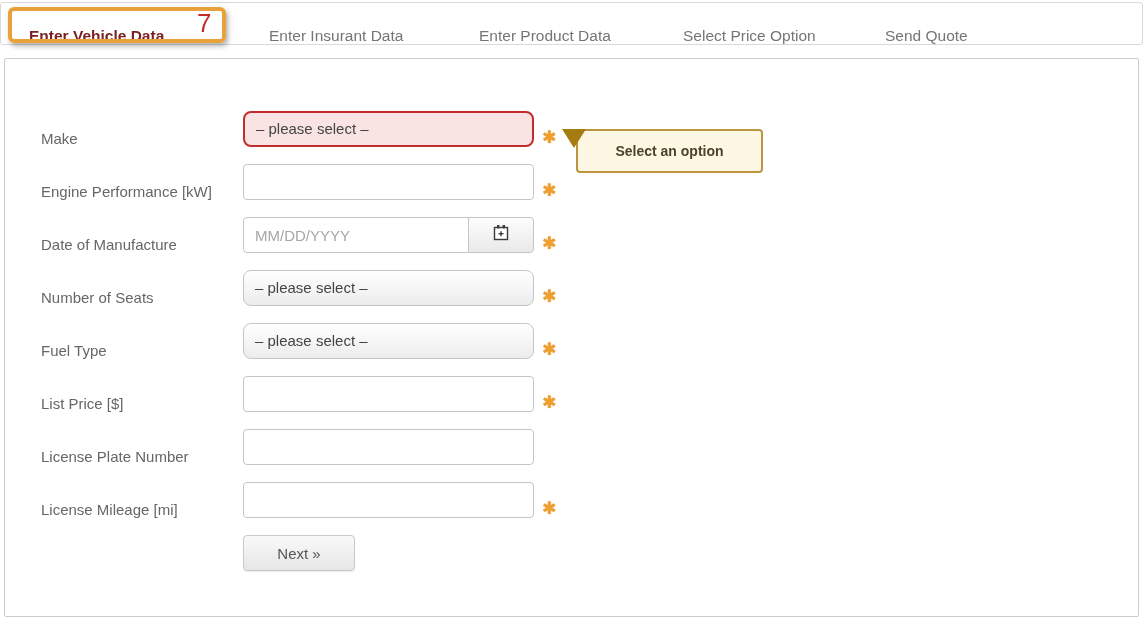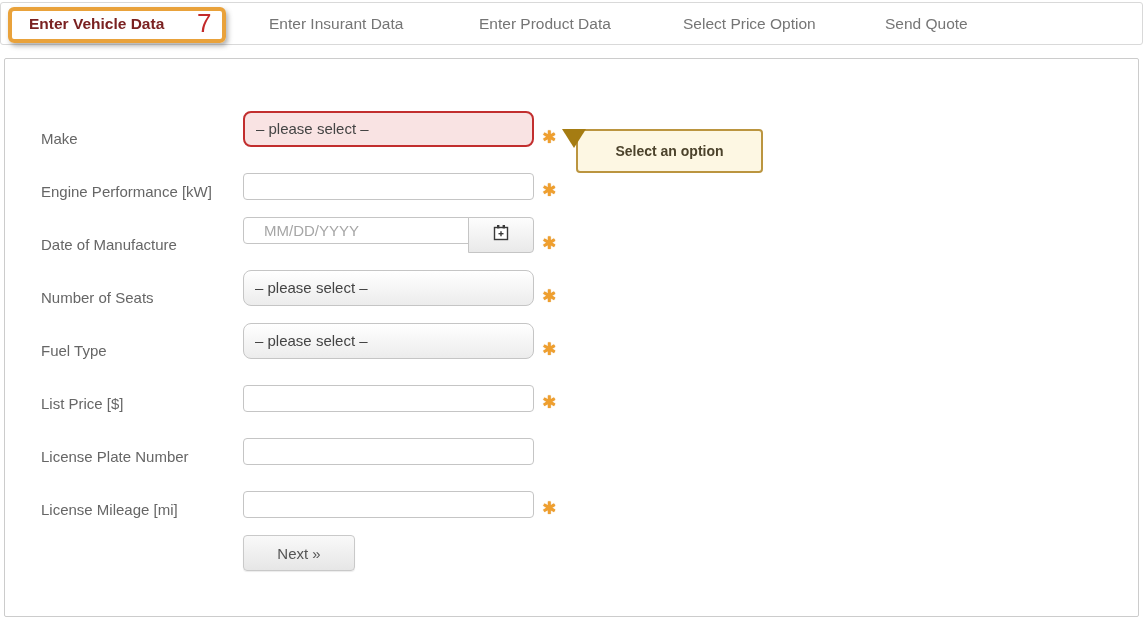--- a/index.html
+++ b/index.html
@@ -3,21 +3,21 @@
 <meta charset="utf-8">
 <style>
   * { margin:0; padding:0; box-sizing:border-box; }
   html,body { width:1144px; height:619px; background:#fff; overflow:hidden;
               font-family:"Liberation Sans","DejaVu Sans",sans-serif; }
   .stage { position:relative; width:1144px; height:619px; background:#fff; }
 
   
   .tabbar { position:absolute; left:0; top:2px; width:1143px; height:43px;
             background:#fff; border:1px solid #d9d9d9; border-radius:3px; }
-  .tab { position:absolute; top:0; height:41px; line-height:41px;
+  .tab { position:absolute; top:12px; height:41px; line-height:41px;
          font-size:15.5px; color:#757575; cursor:pointer; white-space:nowrap; }
   .tab.active { color:#7a2121; font-weight:bold; }
   .tab-1 { left:28px; }
   .tab-2 { left:268px; }
   .tab-3 { left:478px; }
   .tab-4 { left:682px; }
   .tab-5 { left:884px; }
 
   
   .annot-box { position:absolute; left:8px; top:7px; width:218px; height:36px;
@@ -34,22 +34,22 @@
 
   .row { display:flex; align-items:flex-end; height:36px; margin:0 0 17px 36px; }
   .row-label { width:202px; color:#666; font-size:15px; flex:none; }
 
   .sel { width:291px; height:36px; border:1px solid #c5c5c5; border-radius:8px;
          background:linear-gradient(180deg,#ffffff 0%,#ececec 100%);
          padding:0 11px; line-height:33px; color:#444; font-size:15px;
          cursor:pointer; flex:none; }
   .sel.error { border:2px solid #c22e2e; background:#f9e3e3; line-height:31px; }
 
-  .txt { width:291px; height:27px; border:1px solid #c5c5c5; border-radius:4px;
-         background:#fff; padding:0 20px; color:#444; font-size:15px; flex:none;
+  .txt { width:291px; height:36px; border:1px solid #c5c5c5; border-radius:4px;
+         background:#fff; padding:0 11px; color:#444; font-size:15px; flex:none;
          outline:none; font-family:inherit; }
   .txt::placeholder { color:#a6a6a6; opacity:1; }
 
   .date-wrap { display:flex; width:291px; flex:none; }
   .date-wrap .txt { width:226px; border-radius:4px 0 0 4px; }
   .cal-btn { width:66px; height:36px; margin-left:-1px; flex:none;
              border:1px solid #c5c5c5; border-radius:0 4px 4px 0;
              background:linear-gradient(180deg,#fdfdfd 0%,#e9e9e9 100%);
              display:flex; align-items:center; justify-content:center; cursor:pointer; }
 

